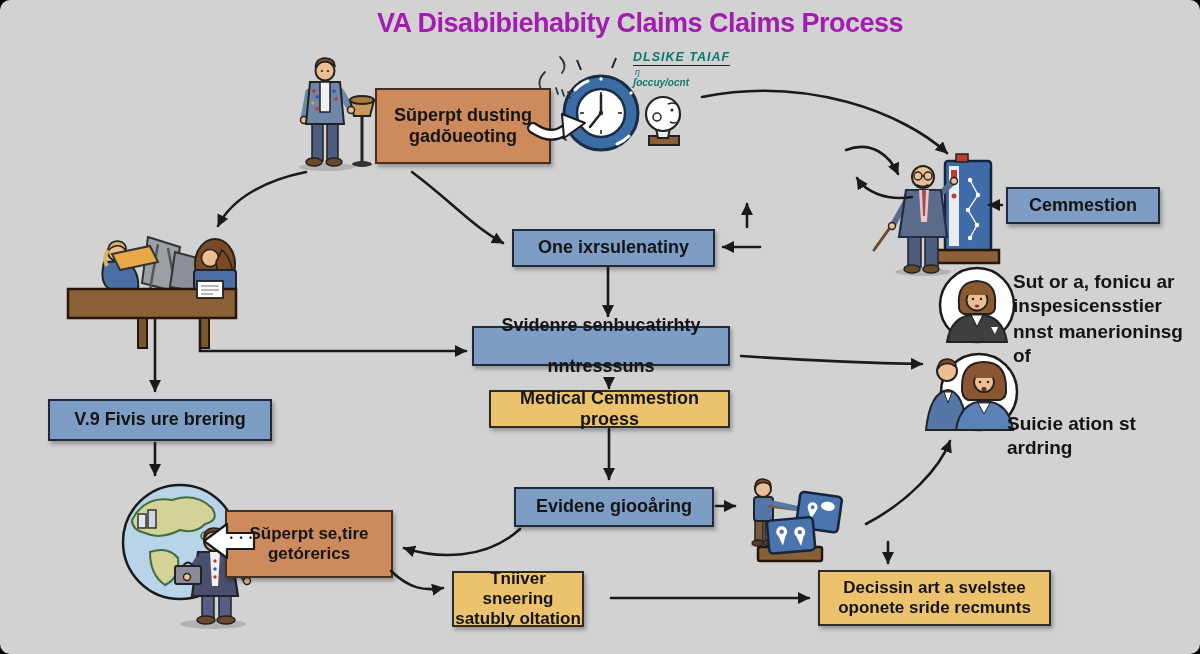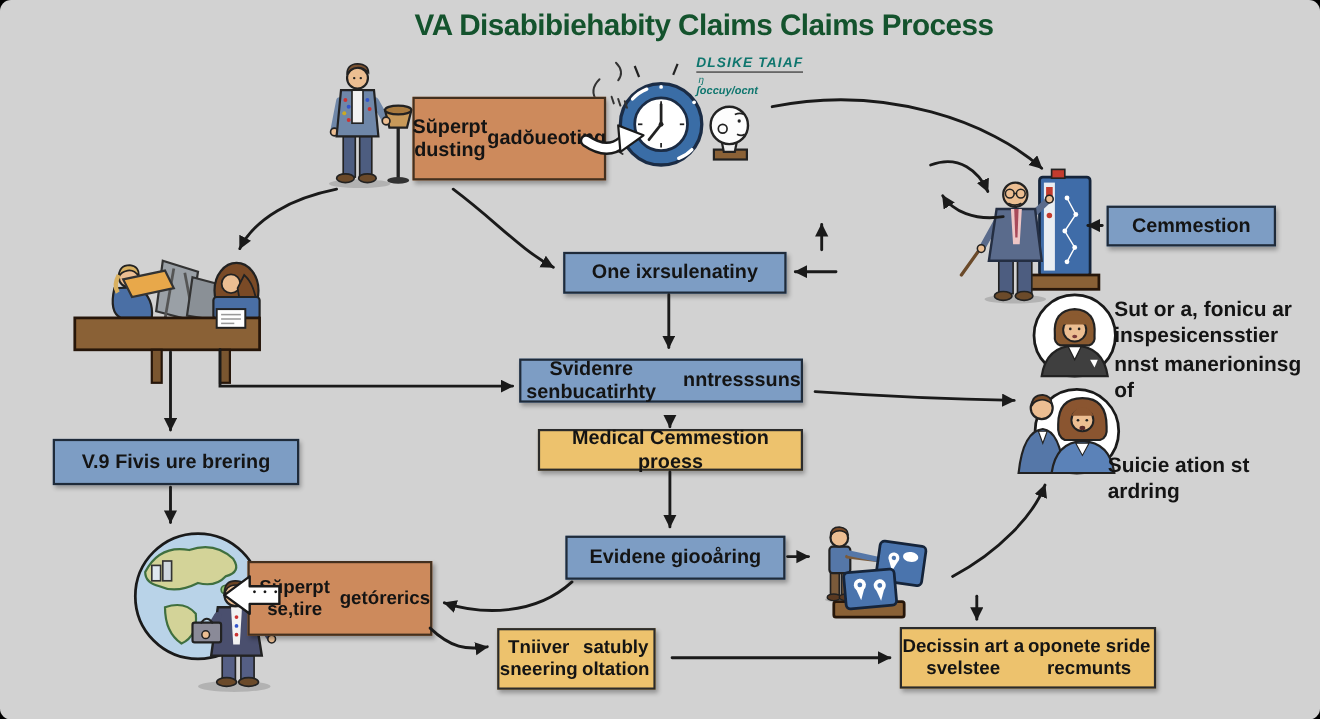--- a/index.html
+++ b/index.html
@@ -4,24 +4,24 @@
 <style>
   html,body { margin:0; padding:0; background:#000; }
   #canvas {
     position:relative; width:1200px; height:654px; overflow:hidden;
     background:#d2d2d2; border-radius:10px;
     font-family:"Liberation Sans","DejaVu Sans",sans-serif; color:#141414;
   }
   .layer { position:absolute; left:0; top:0; pointer-events:none; }
   #title {
     position:absolute; left:90px; top:8px; width:1100px; text-align:center;
-    font-size:27px; font-weight:bold; letter-spacing:-0.5px; color:#14532d;
+    font-size:27px; font-weight:bold; letter-spacing:-0.5px; color:#a21caf;
   }
   .box {
-    position:absolute; box-sizing:border-box; display:flex; flex-direction:row;
+    position:absolute; box-sizing:border-box; display:flex; flex-direction:column;
     align-items:center; justify-content:center; text-align:center;
     border:2.5px solid #26303d; font-weight:bold; line-height:1.18;
     box-shadow:2px 3px 4px rgba(0,0,0,0.30); z-index:2;
   }
   .box span { display:block; }
   .blue   { background:#7d9dc4; border-color:#1f2b3a; }
   .orange { background:#cd8a5c; border-color:#43301f; }
   .yellow { background:#edc26d; border-color:#2b2b2b; }
   .f18 { font-size:18px; } .f17 { font-size:17px; }
   .sidetext { position:absolute; font-weight:bold; font-size:19px; line-height:24px; z-index:2; }
@@ -282,21 +282,21 @@
 
   <div class="box blue f18" style="left:514px;top:487px;width:200px;height:40px;">
     <span>Evidene giooåring</span>
   </div>
 
   <div class="box orange f17" style="left:225px;top:510px;width:168px;height:68px;">
     <span>Sŭperpt se,tire</span>
     <span>getórerics</span>
   </div>
 
-  <div class="box yellow f17" style="left:452px;top:571px;width:144px;height:56px;">
+  <div class="box yellow f17" style="left:452px;top:571px;width:132px;height:56px;">
     <span>Tniiver sneering</span>
     <span>satubly oltation</span>
   </div>
 
   <div class="box yellow f17" style="left:818px;top:570px;width:233px;height:56px;">
     <span>Decissin art a svelstee</span>
     <span>oponete sride recmunts</span>
   </div>
 
   <div class="sidetext" style="left:1013px;top:270px;">

